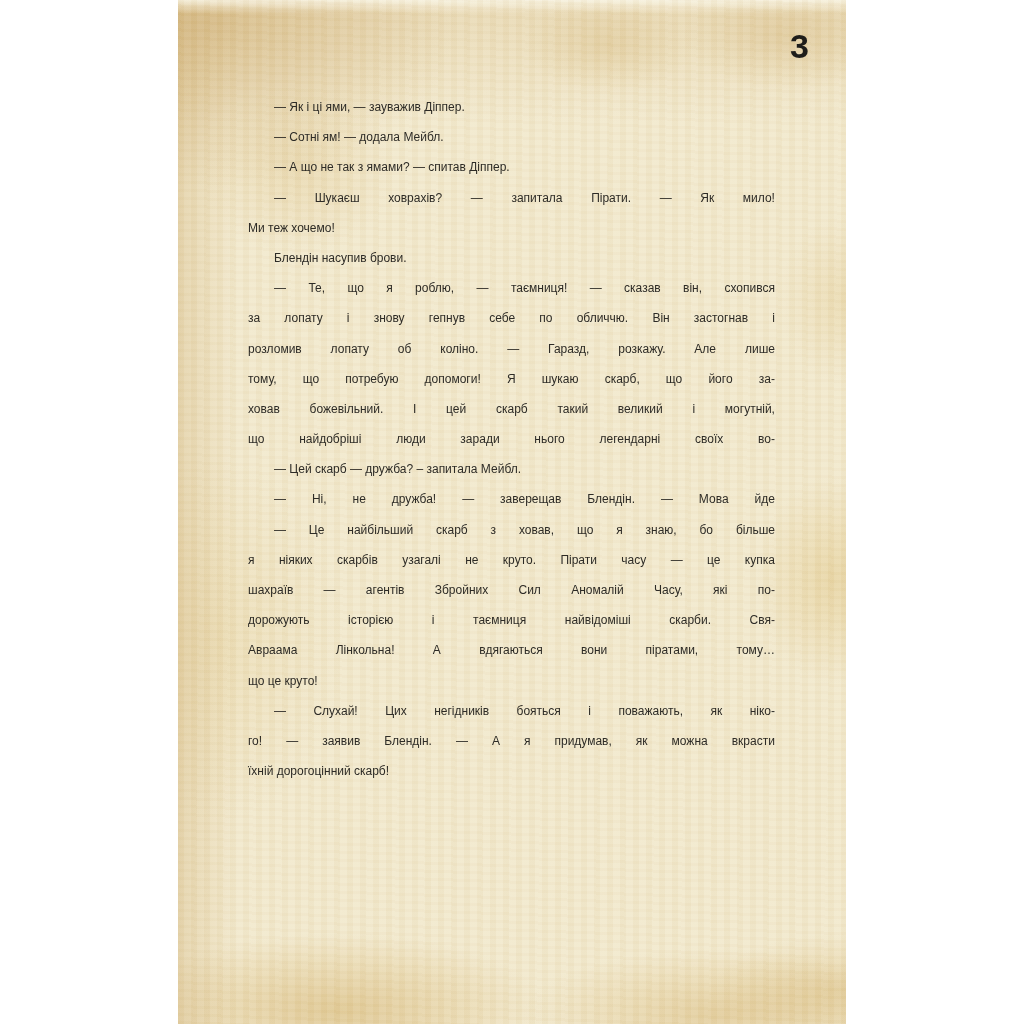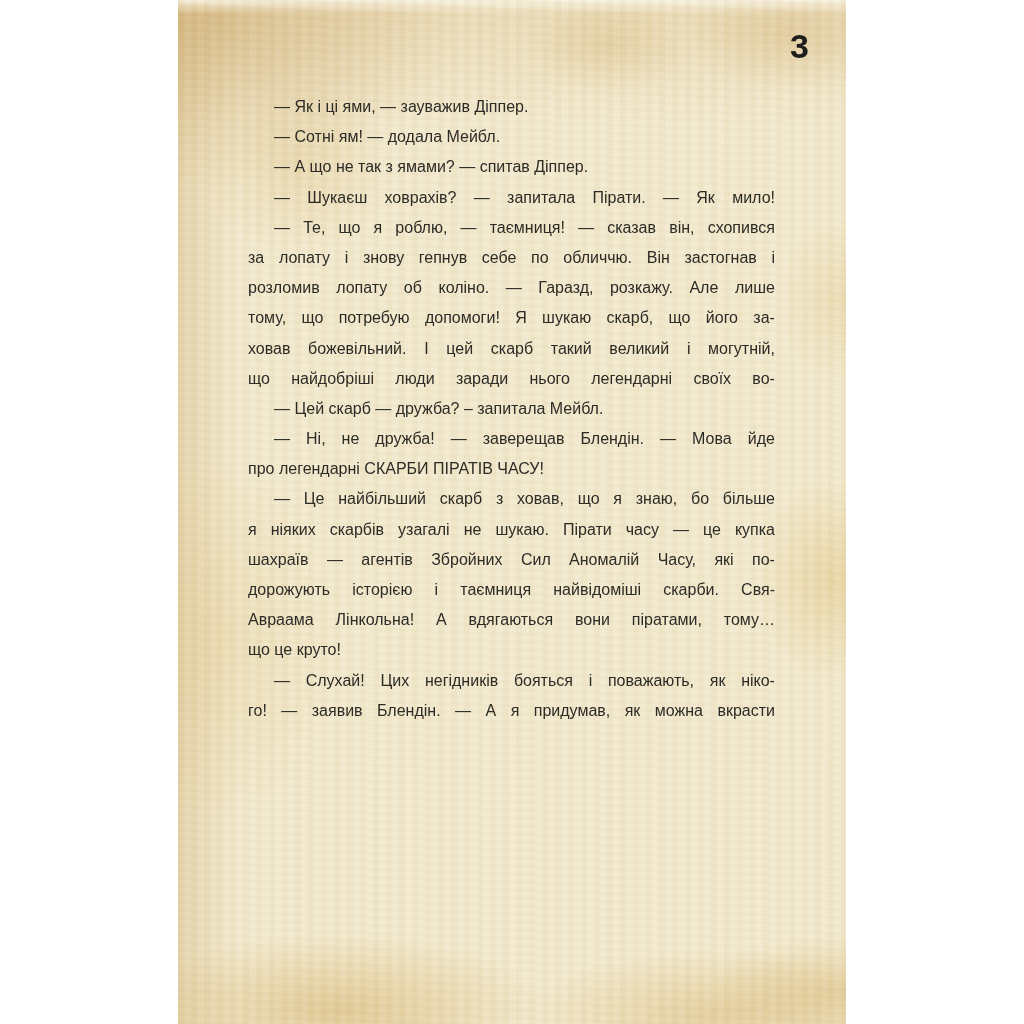--- a/index.html
+++ b/index.html
@@ -63,21 +63,21 @@
     color: #1e1d1a;
     letter-spacing: -1px;
   }
 
   .text-block {
     position: absolute;
     left: 70px;
     top: 92px;
     width: 527px;
     color: #2d2b26;
-    font-size: 16px;
+    font-size: 12px;
   }
 
   .line {
     height: 30.2px;
     line-height: 30.2px;
     white-space: pre;
     text-align: left;
   }
 
   .line.indent {
@@ -105,20 +105,22 @@
           <span>—</span>
           <span>Шукаєш</span>
           <span>ховрахів?</span>
           <span>—</span>
           <span>запитала</span>
           <span>Пірати.</span>
           <span>—</span>
           <span>Як</span>
           <span>мило!</span>
         </div>
+        <div class="line">Ми теж хочемо!</div>
+        <div class="line indent">Блендін насупив брови.</div>
         <div class="line indent just">
           <span>—</span>
           <span>Те,</span>
           <span>що</span>
           <span>я</span>
           <span>роблю,</span>
           <span>—</span>
           <span>таємниця!</span>
           <span>—</span>
           <span>сказав</span>
@@ -188,41 +190,40 @@
           <span>Ні,</span>
           <span>не</span>
           <span>дружба!</span>
           <span>—</span>
           <span>заверещав</span>
           <span>Блендін.</span>
           <span>—</span>
           <span>Мова</span>
           <span>йде</span>
         </div>
-        <div class="line">про легендарні СКАРБИ ПІРАТІВ ЧАСУ!</div>
         <div class="line indent just">
           <span>—</span>
           <span>Це</span>
           <span>найбільший</span>
           <span>скарб</span>
           <span>з</span>
           <span>ховав,</span>
           <span>що</span>
           <span>я</span>
           <span>знаю,</span>
           <span>бо</span>
           <span>більше</span>
         </div>
         <div class="line just">
           <span>я</span>
           <span>ніяких</span>
           <span>скарбів</span>
           <span>узагалі</span>
           <span>не</span>
-          <span>шукаю.</span>
+          <span>круто.</span>
           <span>Пірати</span>
           <span>часу</span>
           <span>—</span>
           <span>це</span>
           <span>купка</span>
         </div>
         <div class="line just">
           <span>шахраїв</span>
           <span>—</span>
           <span>агентів</span>
@@ -269,15 +270,16 @@
           <span>заявив</span>
           <span>Блендін.</span>
           <span>—</span>
           <span>А</span>
           <span>я</span>
           <span>придумав,</span>
           <span>як</span>
           <span>можна</span>
           <span>вкрасти</span>
         </div>
+        <div class="line">їхній дорогоцінний скарб!</div>
       </div>
   </div>
 </div>
 
 </body></html>

